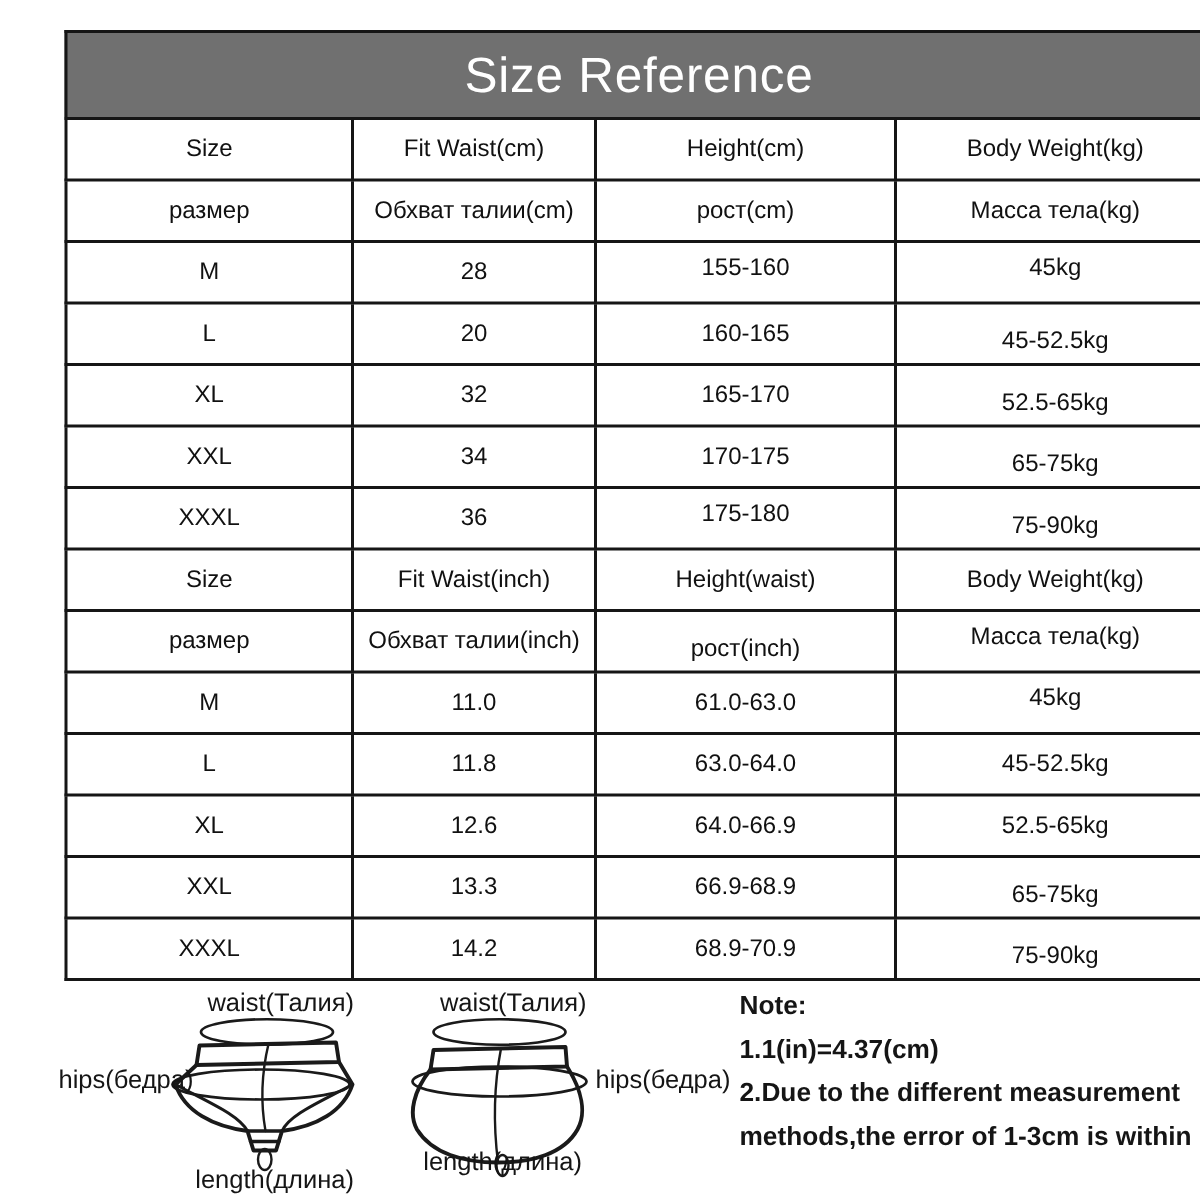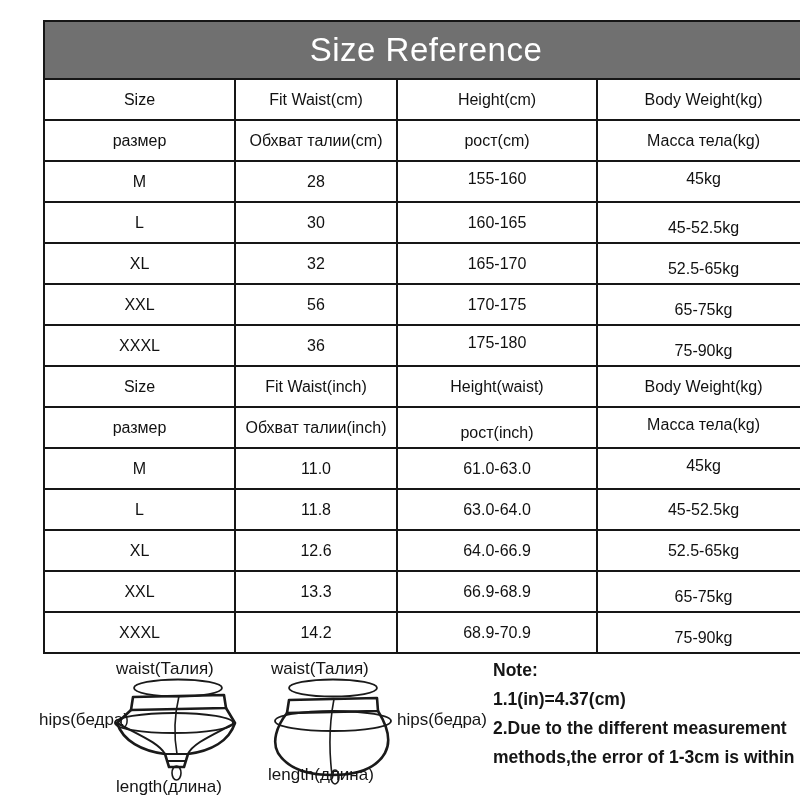--- a/index.html
+++ b/index.html
@@ -27,21 +27,21 @@
     text-align:center;vertical-align:middle;
     font-size:16px;font-weight:normal;color:#111;
     white-space:nowrap;overflow:visible;
   }
   td span{display:inline-block;position:relative;}
   td span.low{top:5px;}
   td span.high{top:-3px;}
   .bottom{position:absolute;left:0;top:655px;width:800px;height:145px;}
   .bottom svg{position:absolute;left:0;top:0;}
   .lbl{position:absolute;font-size:17px;font-weight:400;color:#151515;white-space:nowrap;}
-  .lbl.center{text-align:left;}
+  .lbl.center{text-align:right;}
   .note{
     position:absolute;left:467px;top:656px;width:330px;
     font-size:17.5px;line-height:29px;font-weight:700;color:#151515;
   }
 </style>
 </head>
 <body>
 
 <div class="sheet">
 
@@ -68,33 +68,33 @@
           <td><span>Масса тела(kg)</span></td>
         </tr>
         <tr>
           <td><span>M</span></td>
           <td><span>28</span></td>
           <td><span class="high">155-160</span></td>
           <td><span class="high">45kg</span></td>
         </tr>
         <tr>
           <td><span>L</span></td>
-          <td><span>30</span></td>
+          <td><span>20</span></td>
           <td><span>160-165</span></td>
           <td><span class="low">45-52.5kg</span></td>
         </tr>
         <tr>
           <td><span>XL</span></td>
           <td><span>32</span></td>
           <td><span>165-170</span></td>
           <td><span class="low">52.5-65kg</span></td>
         </tr>
         <tr>
           <td><span>XXL</span></td>
-          <td><span>56</span></td>
+          <td><span>34</span></td>
           <td><span>170-175</span></td>
           <td><span class="low">65-75kg</span></td>
         </tr>
         <tr>
           <td><span>XXXL</span></td>
           <td><span>36</span></td>
           <td><span class="high">175-180</span></td>
           <td><span class="low">75-90kg</span></td>
         </tr>
         <tr>

